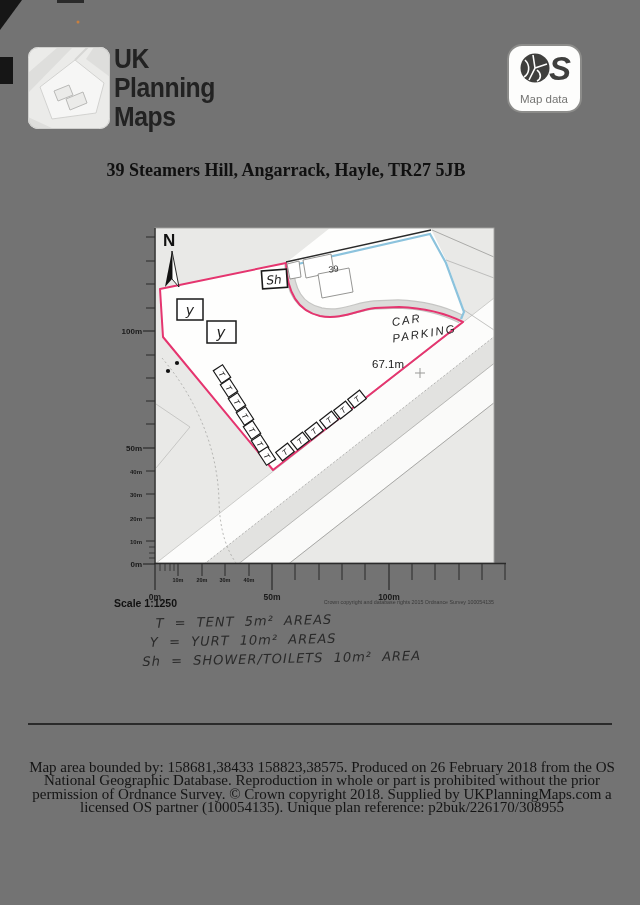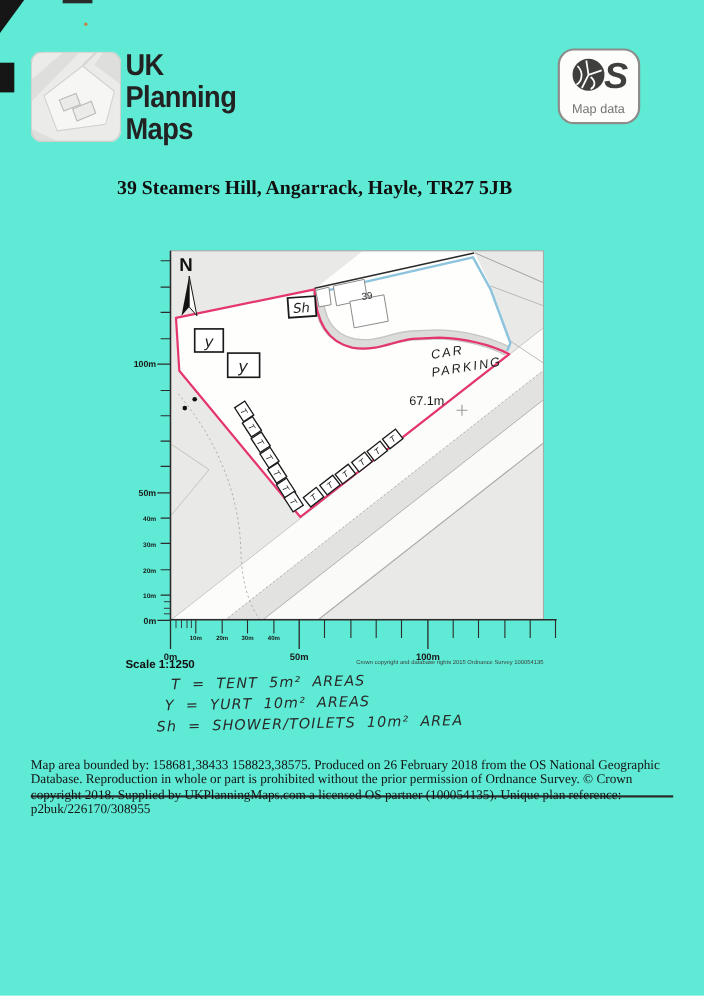--- a/index.html
+++ b/index.html
@@ -1,35 +1,35 @@
 <!DOCTYPE html>
 <html><head>
 <meta charset="utf-8">
 <style>
   html,body{margin:0;padding:0;}
-  .page{position:relative;width:640px;height:905px;background:#5eead4;overflow:hidden;
+  .page{position:relative;width:640px;height:905px;background:#737373;overflow:hidden;
         font-family:"Liberation Sans",sans-serif;color:#1a1a1a;}
   .abs{position:absolute;}
   
   .brand-text{left:114px;top:44px;font-weight:700;font-size:27.5px;line-height:29px;
               letter-spacing:-0.5px;color:#222;transform:scaleX(.9);transform-origin:left top;}
   .os-badge{left:507px;top:44px;width:71px;height:65px;border:2.5px solid #8c8c8a;border-radius:15px;background:#fdfdfc;}
   .title{left:0;top:160px;width:572px;text-align:center;font-family:"Liberation Serif",serif;
          font-weight:700;font-size:18px;color:#101010;}
   
   .hand{font-family:"DejaVu Sans",sans-serif;font-style:italic;fill:#232323;}
   .legend{left:142px;top:611px;font-family:"DejaVu Sans",sans-serif;font-style:italic;
           font-size:13px;line-height:19px;color:#2a2a2a;letter-spacing:1px;word-spacing:5px;
           transform:rotate(-1.2deg);}
   .legend .l1{margin-left:14px;}
   .legend .l2{margin-left:8px;}
   
   .footer-rule{left:28px;top:723px;width:584px;height:2px;background:#2a2a2a;}
-  .footer-text{left:28px;top:689px;width:588px;font-family:"Liberation Serif",serif;
-               font-size:12px;line-height:13.4px;color:#141414;}
+  .footer-text{left:28px;top:761px;width:588px;font-family:"Liberation Serif",serif;
+               font-size:15px;line-height:13.4px;color:#141414;text-align:center;}
   svg text{font-family:"Liberation Sans",sans-serif;}
   .axislabel{font-weight:700;fill:#1a1a1a;}
 </style>
 </head>
 <body>
 
 <div class="page">
 
   <svg class="abs" style="left:0;top:0" width="110" height="100">
     <polygon points="0,0 22,0 0,30" fill="#161616"></polygon>

